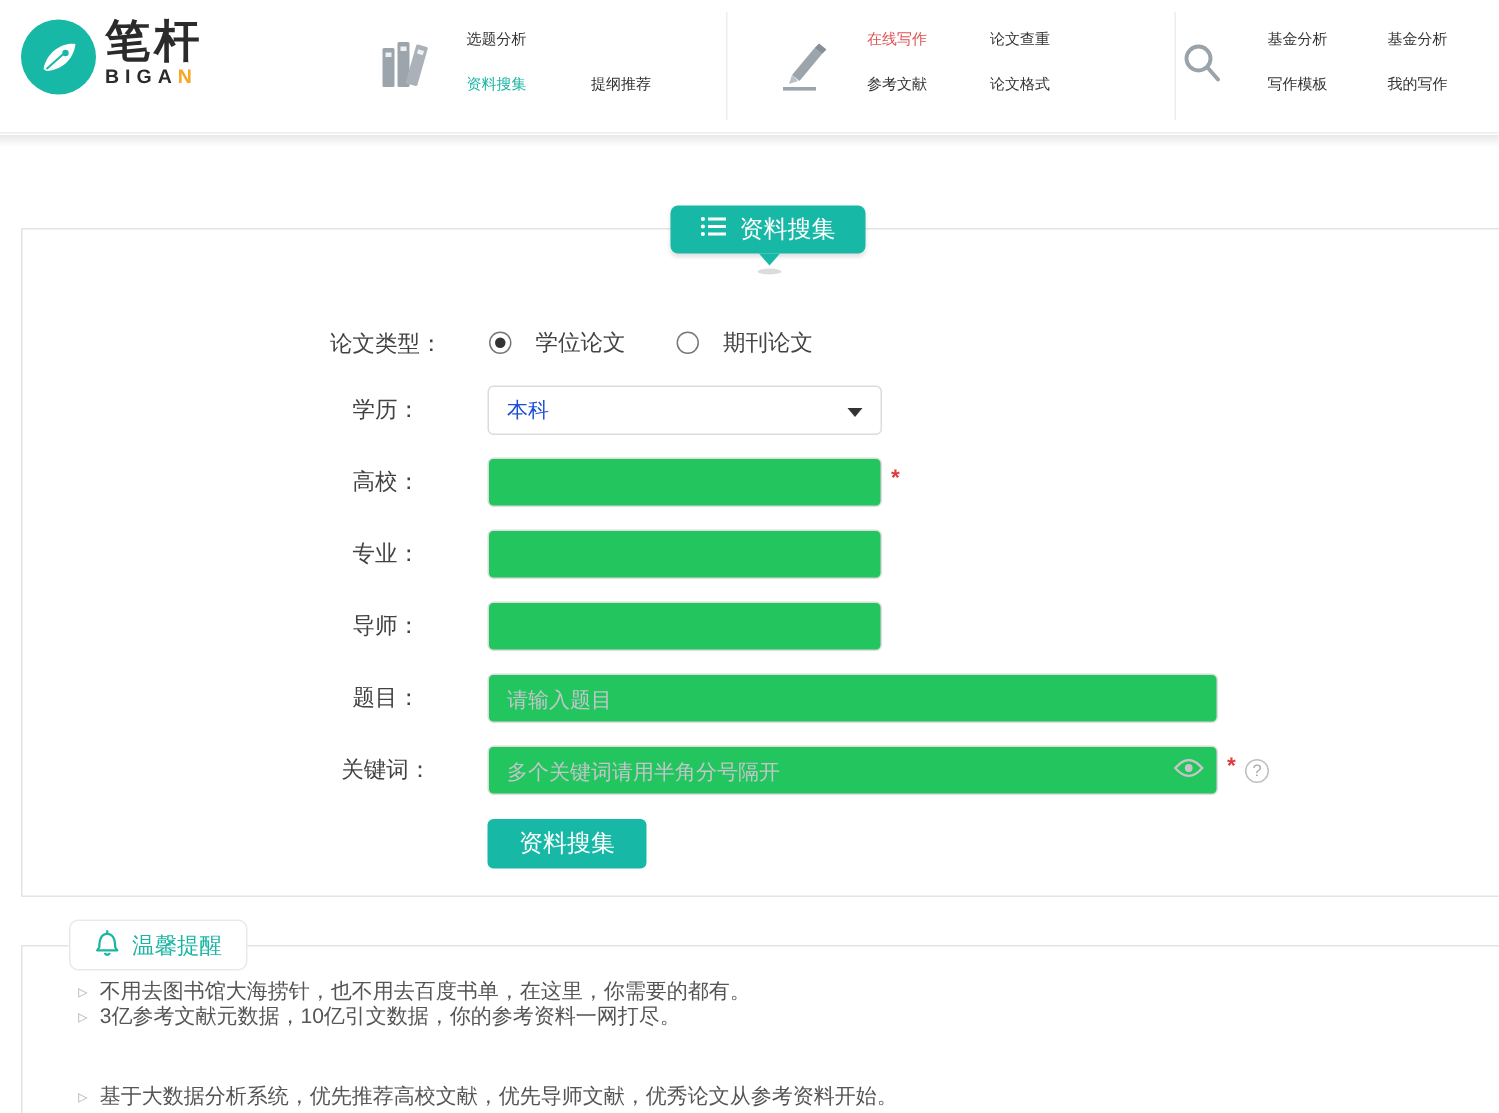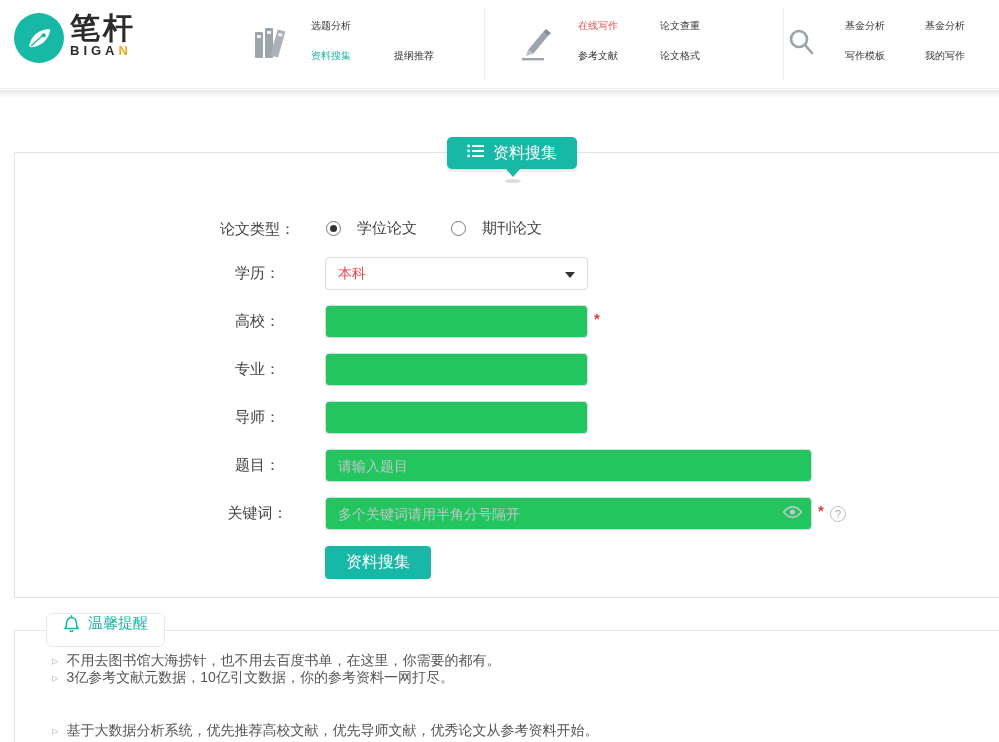--- a/index.html
+++ b/index.html
@@ -46,35 +46,35 @@
   .w-wide { width:487px; }
   .req { position:absolute; color:#e03a3a; font-size:15px; font-weight:bold; }
 
   .radio-group { position:absolute; left:326px; top:219px; display:flex; align-items:center; gap:34px; }
   .radio-opt { display:flex; align-items:center; gap:16px; font-size:15px; color:#424242; cursor:pointer; }
   .radio { width:15px; height:15px; border:1px solid #777; border-radius:50%; position:relative; background:#fff; }
   .radio.checked::after { content:""; position:absolute; left:3px; top:3px; width:7px; height:7px; border-radius:50%; background:#333; }
 
   .select { position:absolute; left:325px; top:257px; width:263px; height:33px; border:1px solid #dcdcdc;
             border-radius:4px; background:#fff; display:flex; align-items:center; padding:0 12px;
-            font-size:14px; color:#ef4444; cursor:pointer; }
+            font-size:14px; color:#1d4ed8; cursor:pointer; }
   .select-caret { position:absolute; right:12px; top:14px; width:0; height:0;
             border-left:5px solid transparent; border-right:5px solid transparent; border-top:6px solid #333; }
 
   .eye-wrap { position:absolute; left:782px; top:505px; cursor:pointer; }
   .help-circle { position:absolute; left:830px; top:506px; width:16px; height:16px; border:1px solid #c0c0c0;
                  border-radius:50%; color:#aaa; font-size:11px; text-align:center; line-height:15px; cursor:pointer; }
 
   .submit-btn { position:absolute; left:325px; top:546px; width:106px; height:33px; background:#17b8a5;
                 border:none; border-radius:4px; color:#fff; font-size:16px; cursor:pointer;
                 font-family:"Liberation Sans","DejaVu Sans",sans-serif; }
 
   
   .tips-badge { position:absolute; left:46px; top:613px; height:34px; padding:0 16px; background:#fff;
-                border:1px solid #e9e9e9; border-radius:6px; display:flex; align-items:flex-start; gap:8px;
+                border:1px solid #e9e9e9; border-radius:6px; display:flex; align-items:center; gap:8px;
                 color:#1ab5a3; font-size:15px; z-index:6; }
   .tip-row { position:absolute; left:52px; font-size:14px; color:#555; line-height:20px; }
   .tip-row::before { content:"▹"; color:#c5c5c5; margin-right:8px; font-size:13px; }
 </style>
 </head>
 <body>
 
 <div class="header">
 
   <div class="logo">

